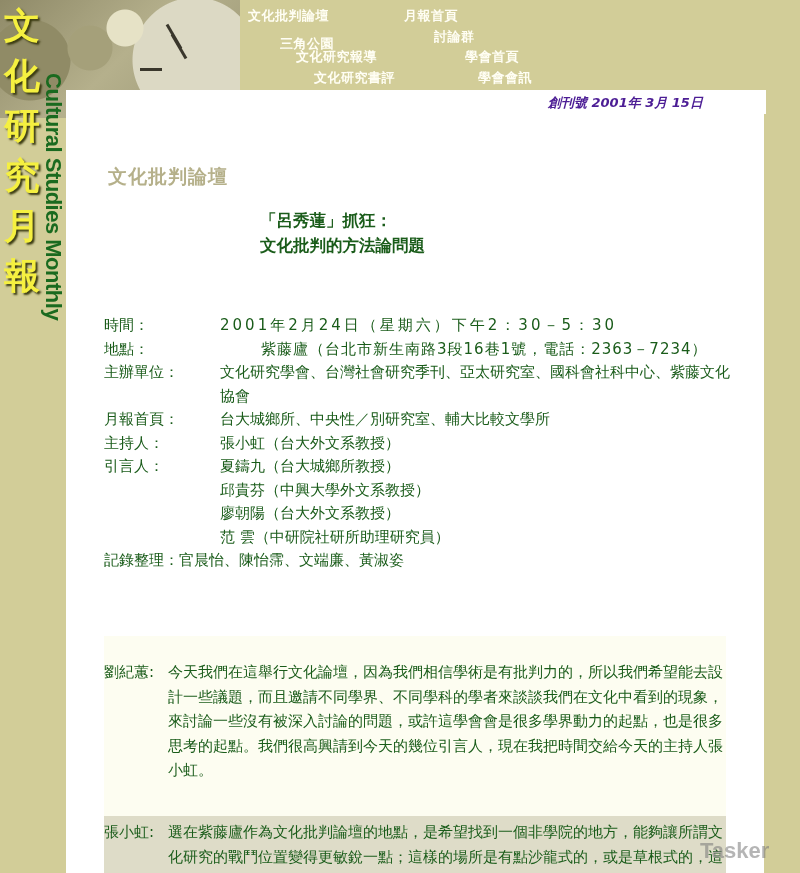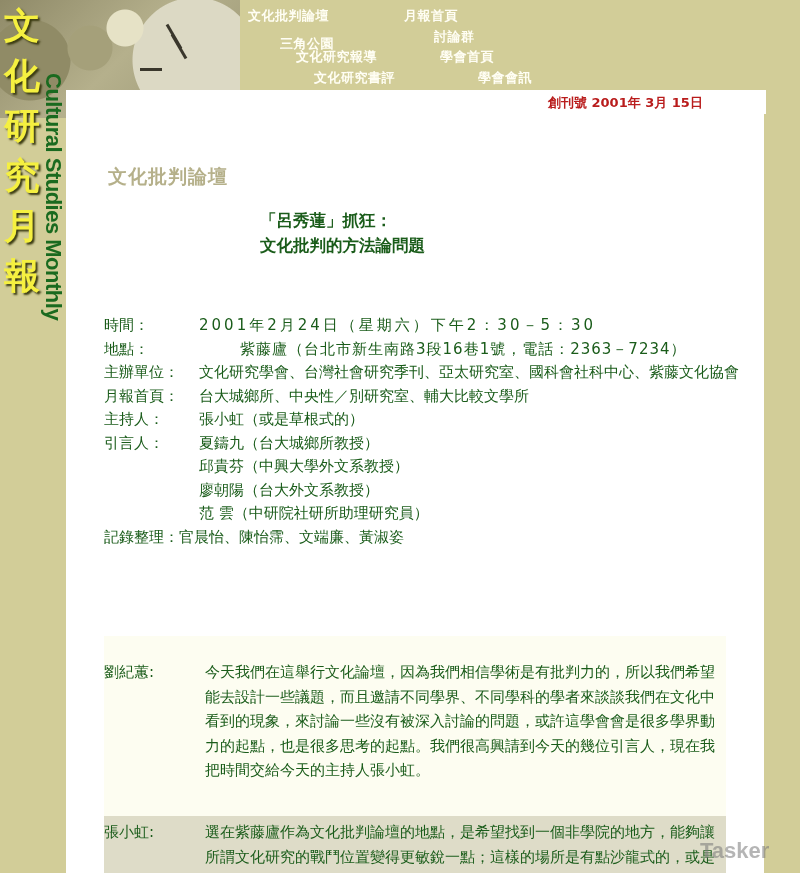--- a/index.html
+++ b/index.html
@@ -48,39 +48,38 @@
   .nav a {
     position:absolute; color:#fffef4; font-weight:bold; font-size:13px;
     text-decoration:none; letter-spacing:0.5px; white-space:nowrap;
   }
   
   .panel {
     position:absolute; left:66px; top:90px; width:698px; height:783px; background:#fff;
   }
   .panel-cut { position:absolute; left:766px; top:90px; width:34px; height:783px; background:#d2cd98; }
   .pubdate {
-    position:absolute; left:548px; top:94px; color:#b91c1c; font-weight:bold; font-size:13px; white-space:nowrap;
+    position:absolute; left:548px; top:94px; color:#4c1d95; font-weight:bold; font-size:13px; white-space:nowrap;font-style:italic;
   }
   .section-title {
     position:absolute; left:108px; top:164px; color:#b5b08a; font-weight:bold; font-size:19px; letter-spacing:1px;
   }
   .article-title {
     position:absolute; left:260px; top:208px; width:320px; text-align:left;
     color:#1a5c1a; font-weight:bold; font-size:16.5px; line-height:25px;
   }
   .info { position:absolute; left:104px; top:314px; width:640px; color:#1a5c1a; font-size:15px; }
-  .row { display:flex; line-height:23.5px; }
+  .row { display:flex; line-height:23.5px;gap:21px; }
   .row .lbl { width:95px; flex:none; white-space:nowrap; }
   .row .val { flex:1; }
   .row .val.wide { letter-spacing:3px; }
   .recorder { margin-top:0; line-height:23px; }
   .speech {
     position:absolute; left:104px; width:622px; color:#1a5c1a; font-size:15px; line-height:24.5px;
     display:flex;
-    gap:37px;
   }
   .speech .who { width:64px; flex:none; white-space:nowrap; }
   .speech .txt { flex:1; }
   .s1 { top:636px; height:180px; background:#fdfdf1; padding-top:24px; }
   .s2 { top:816px; height:57px; background:#dedcc8; padding-top:4px; overflow:hidden; }
   .watermark {
     position:absolute; left:700px; top:838px; color:rgba(120,120,120,.55); font-weight:bold; font-size:22px;
     font-family:Liberation Sans, sans-serif;
   }
 </style>
@@ -106,21 +105,21 @@
 <div class="vsub">
   <span>Cultural Studies Monthly</span>
 </div>
 
 <nav class="nav">
   <a href="#" style="left:8px;top:7px;">文化批判論壇</a>
   <a href="#" style="left:164px;top:7px;">月報首頁</a>
   <a href="#" style="left:40px;top:28px;margin-top:7px;">三角公園</a>
   <a href="#" style="left:194px;top:28px;">討論群</a>
   <a href="#" style="left:56px;top:48px;">文化研究報導</a>
-  <a href="#" style="left:200px;top:48px;">學會首頁</a>
+  <a href="#" style="left:225px;top:48px;">學會首頁</a>
   <a href="#" style="left:74px;top:69px;">文化研究書評</a>
   <a href="#" style="left:238px;top:69px;">學會會訊</a>
 </nav>
 
 <div class="panel"></div>
 <div style="position:absolute;left:764px;top:90px;width:2px;height:24px;background:#fff;"></div>
 <div class="panel-cut"></div>
 
 <div class="pubdate">創刊號 2001年 3月 15日</div>
 
@@ -143,21 +142,21 @@
   <div class="row">
     <span class="lbl">主辦單位：</span>
     <span class="val">文化研究學會、台灣社會研究季刊、亞太研究室、國科會社科中心、紫藤文化協會</span>
   </div>
   <div class="row">
     <span class="lbl">月報首頁：</span>
     <span class="val">台大城鄉所、中央性／別研究室、輔大比較文學所</span>
   </div>
   <div class="row">
     <span class="lbl">主持人：</span>
-    <span class="val">張小虹（或是草根式的）</span>
+    <span class="val">張小虹（台大外文系教授）</span>
   </div>
   <div class="row">
     <span class="lbl">引言人：</span>
     <span class="val">
       <div>夏鑄九（台大城鄉所教授）</div>
       <div>邱貴芬（中興大學外文系教授）</div>
       <div>廖朝陽（台大外文系教授）</div>
       <div>范 雲（中研院社研所助理研究員）</div>
     </span>
   </div>

